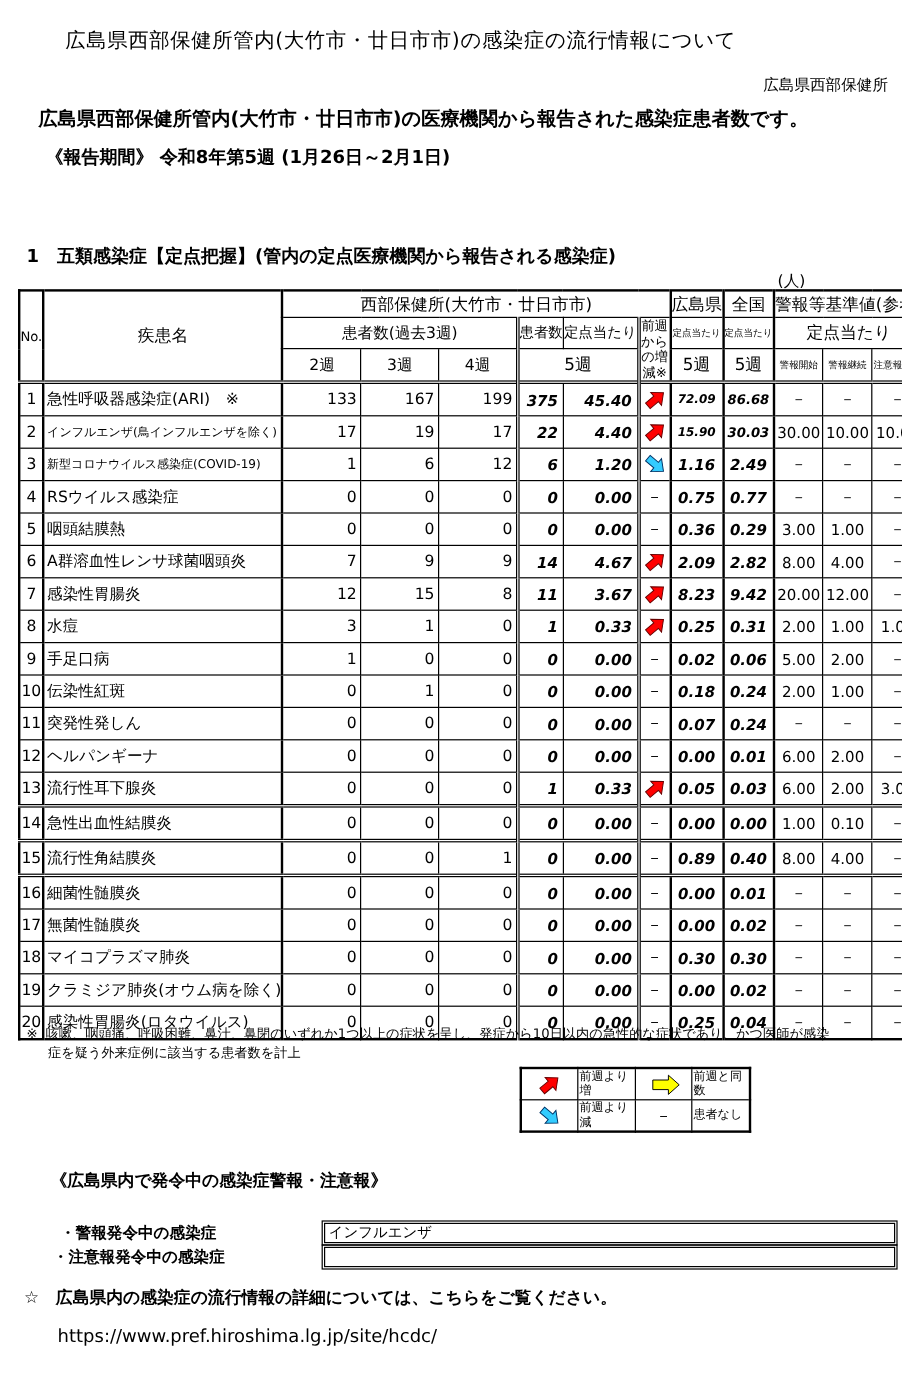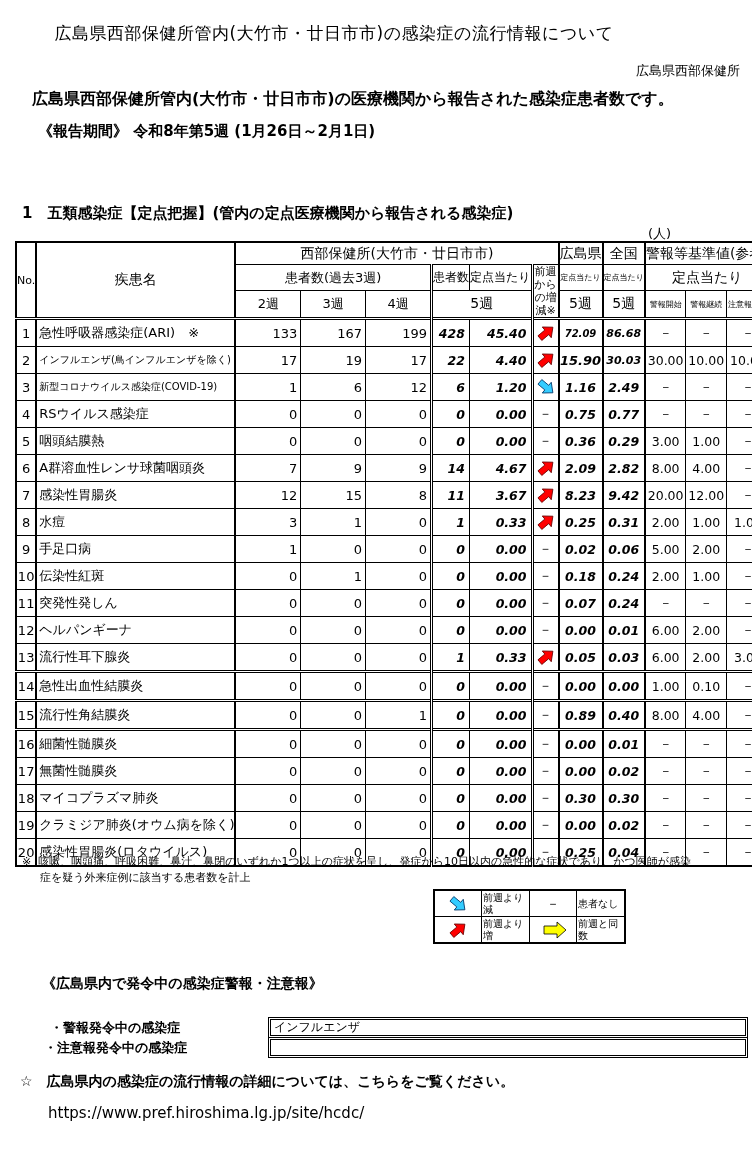--- a/index.html
+++ b/index.html
@@ -111,21 +111,21 @@
       <td class="c tiny">注意報開始</td>
     </tr>
   </tbody>
   <tbody id="rows-body">
       <tr class="sep">
         <td class="no thick-r">1</td>
         <td class="l thick-r">急性呼吸器感染症(ARI)　※</td>
         <td class="num">133</td>
         <td class="num">167</td>
         <td class="num">199</td>
-        <td class="bi dbl-l">428</td>
+        <td class="bi dbl-l">375</td>
         <td class="bi dbl-r">45.40</td>
         <td class="c"><span class="arrow"><svg width="24" height="20" viewBox="0 0 24 20">
               <g transform="rotate(-40 12 10)">
                 <path d="M4 7 H13 V3 L21 10 L13 17 V13 H4 Z" fill="#ff0000" stroke="#600" stroke-width="0.8"></path>
               </g>
             </svg></span></td>
         <td class="bi-c thick-l" style="font-size: 10px;">72.09</td>
         <td class="bi-c thick-l" style="font-size: 11px;">86.68</td>
         <td class="ref thick-l">－</td>
         <td class="ref">－</td>
@@ -137,21 +137,21 @@
         <td class="num">17</td>
         <td class="num">19</td>
         <td class="num">17</td>
         <td class="bi dbl-l">22</td>
         <td class="bi dbl-r">4.40</td>
         <td class="c"><span class="arrow"><svg width="24" height="20" viewBox="0 0 24 20">
               <g transform="rotate(-40 12 10)">
                 <path d="M4 7 H13 V3 L21 10 L13 17 V13 H4 Z" fill="#ff0000" stroke="#600" stroke-width="0.8"></path>
               </g>
             </svg></span></td>
-        <td class="bi-c thick-l" style="font-size: 13px;">15.90</td>
+        <td class="bi-c thick-l" style="font-size: 10px;">15.90</td>
         <td class="bi-c thick-l" style="font-size: 11px;">30.03</td>
         <td class="ref thick-l">30.00</td>
         <td class="ref">10.00</td>
         <td class="ref">10.00</td>
       </tr>
       <tr>
         <td class="no thick-r">3</td>
         <td class="l thick-r name-small">新型コロナウイルス感染症(COVID-19)</td>
         <td class="num">1</td>
         <td class="num">6</td>
@@ -445,39 +445,39 @@
 
 <div class="abs note">
   <div><span>※</span>&nbsp;&nbsp;<span>咳嗽、咽頭痛、呼吸困難、鼻汁、鼻閉のいずれか1つ以上の症状を呈し、発症から10日以内の急性的な症状であり、かつ医師が感染</span></div>
   <div class="indent">症を疑う外来症例に該当する患者数を計上</div>
 </div>
 
 <table class="legend">
   <tbody>
       <tr>
     <td class="ic"><span class="arrow"><svg width="24" height="20" viewBox="0 0 24 20">
+              <g transform="rotate(-40 12 10)">
+                <path d="M4 7 H13 V3 L21 10 L13 17 V13 H4 Z" fill="#ff0000" stroke="#600" stroke-width="0.8"></path>
+              </g>
+            </svg></span></td>
+    <td class="tx">前週より増</td>
+    <td class="ic"><span class="arrow"><svg width="28" height="20" viewBox="0 0 28 20">
+              <path d="M3 6 H16 V2 L25 10 L16 18 V14 H3 Z" fill="#ffff00" stroke="#000" stroke-width="0.8"></path>
+            </svg></span></td>
+    <td class="tx">前週と同数</td>
+  </tr>
+  <tr>
+    <td class="ic"><span class="arrow"><svg width="24" height="20" viewBox="0 0 24 20">
               <g transform="rotate(40 12 10)">
                 <path d="M4 7 H13 V3 L21 10 L13 17 V13 H4 Z" fill="#33ccff" stroke="#036" stroke-width="0.8"></path>
               </g>
             </svg></span></td>
     <td class="tx">前週より減</td>
     <td class="ic" style="font-size:13px">－</td>
     <td class="tx">患者なし</td>
-  </tr>
-  <tr>
-    <td class="ic"><span class="arrow"><svg width="24" height="20" viewBox="0 0 24 20">
-              <g transform="rotate(-40 12 10)">
-                <path d="M4 7 H13 V3 L21 10 L13 17 V13 H4 Z" fill="#ff0000" stroke="#600" stroke-width="0.8"></path>
-              </g>
-            </svg></span></td>
-    <td class="tx">前週より増</td>
-    <td class="ic"><span class="arrow"><svg width="28" height="20" viewBox="0 0 28 20">
-              <path d="M3 6 H16 V2 L25 10 L16 18 V14 H3 Z" fill="#ffff00" stroke="#000" stroke-width="0.8"></path>
-            </svg></span></td>
-    <td class="tx">前週と同数</td>
   </tr>
 </tbody>
   </table>
 
 <div class="abs alert-title">《広島県内で発令中の感染症警報・注意報》</div>
 <div class="abs alert-lbl1">・警報発令中の感染症</div>
 <div class="abs alert-lbl2">・注意報発令中の感染症</div>
 <div class="abs alert-box ab1">インフルエンザ</div>
 <div class="abs alert-box ab2"></div>
 

